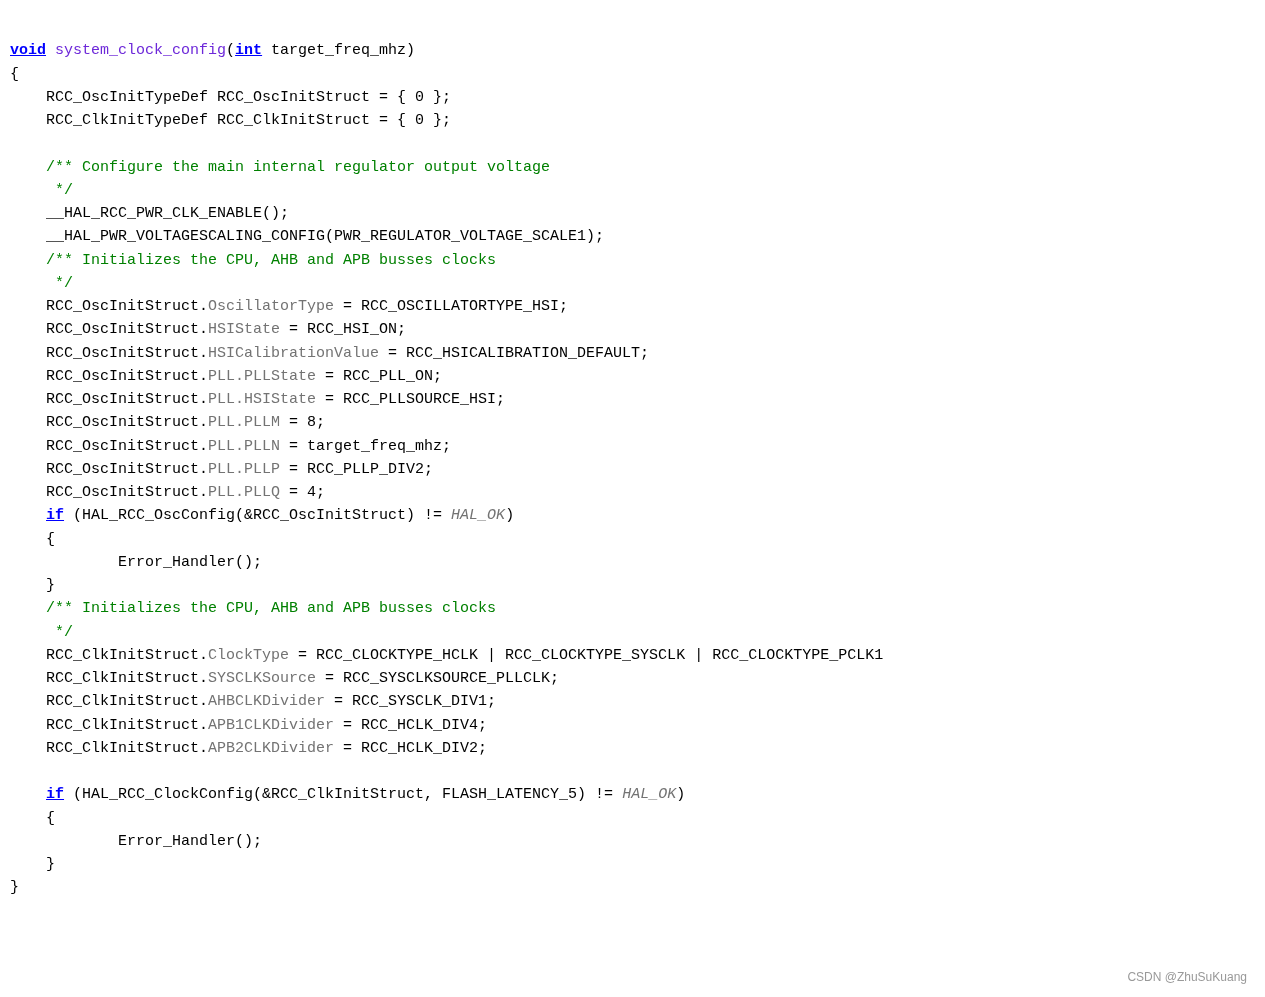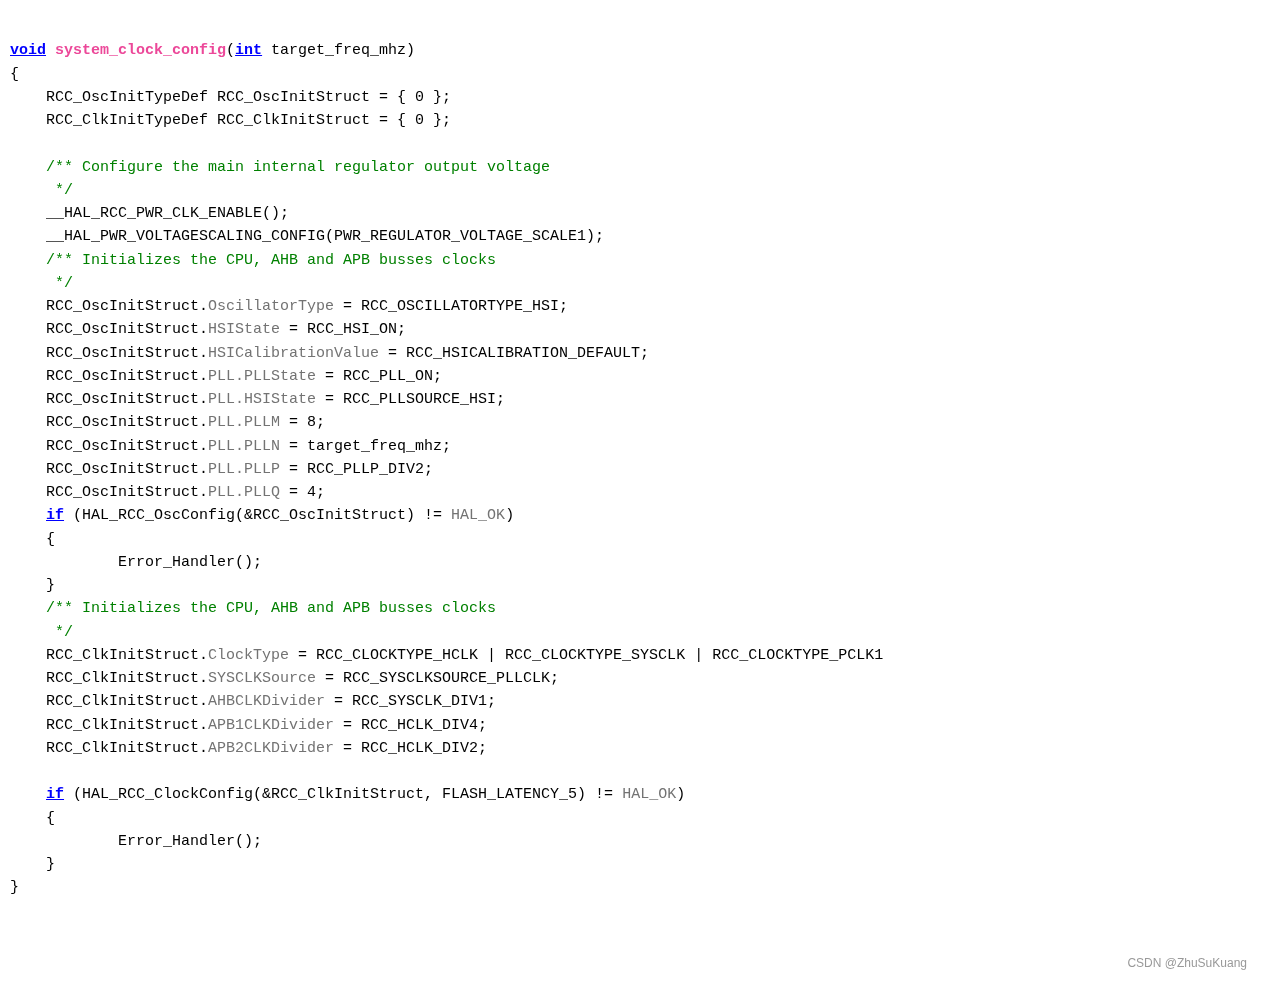--- a/index.html
+++ b/index.html
@@ -13,28 +13,28 @@
       min-height: 997px;
       position: relative;
     }
     .code-block {
       white-space: pre;
       font-family: 'Courier New', Courier, monospace;
       font-size: 15px;
       line-height: 1.55;
     }
     .kw { color: #0000ff; font-weight: bold; text-decoration: underline; }
-    .fn { color: #ec4899; font-weight: bold; }
+    .fn { color: #6d28d9; font-weight: normal; }
     .comment { color: #008000; }
     .field { color: #737373; }
-    .italic { }
+    .italic { font-style: italic; }
     .plain { color: #000000; }
     .watermark {
       position: absolute;
-      bottom: 24px;
+      bottom: 10px;
       right: 18px;
       font-family: Arial, sans-serif;
       font-size: 12px;
       color: #999999;
     }
   </style>
 </head>
 <body>
 
 <div class="code-block">

